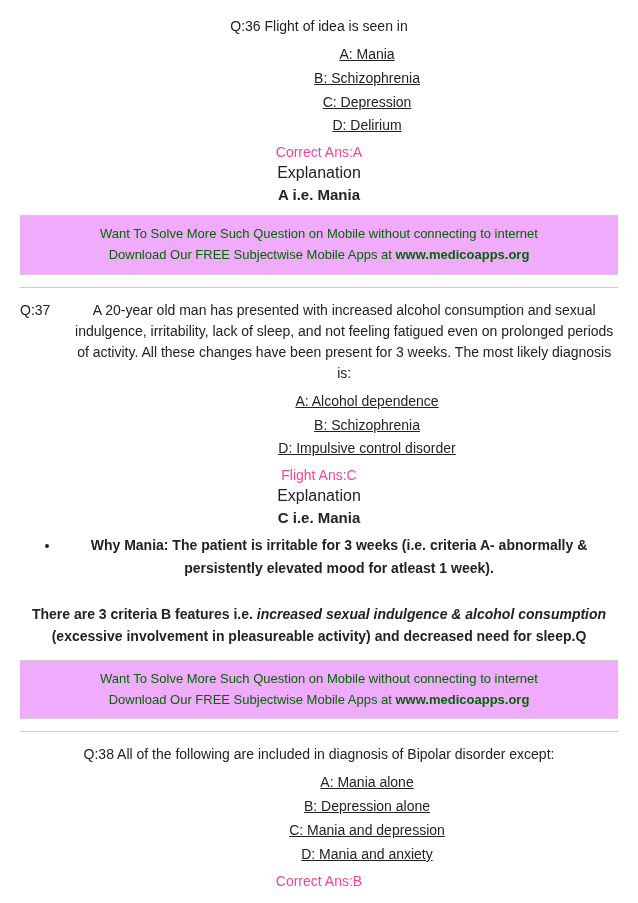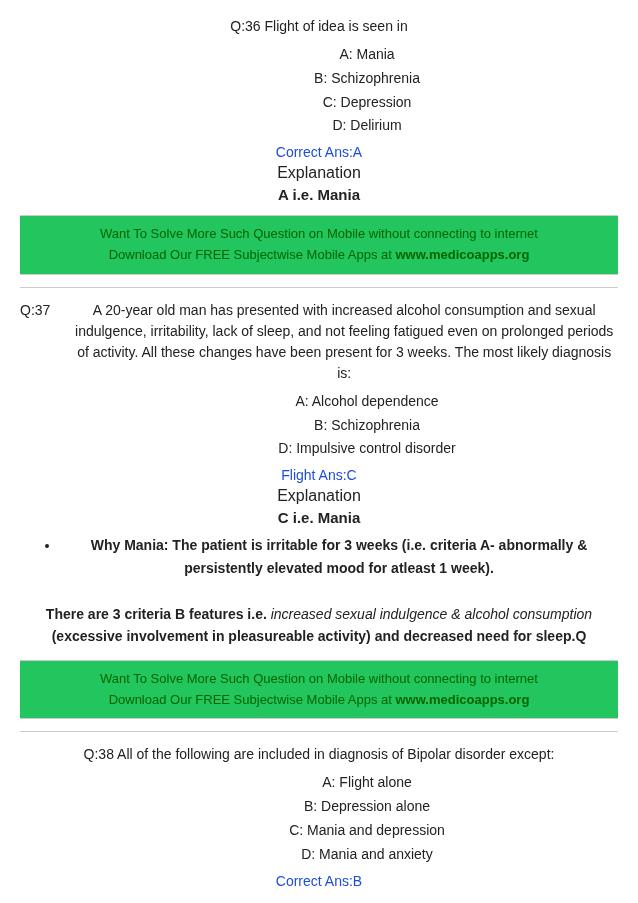--- a/index.html
+++ b/index.html
@@ -18,41 +18,42 @@
     .question-block {
       margin-bottom: 10px;
     }
     .question-text {
       margin-bottom: 6px;
       line-height: 1.5;
     }
     .options {
       margin-left: 96px;
       margin-bottom: 6px;
+      text-decoration: underline;
     }
     .option {
       line-height: 1.7;
     }
     .correct-ans {
-      color: #1d4ed8;
+      color: #ec4899;
       font-size: 14px;
       margin-bottom: 4px;
     }
     .explanation-title {
       font-weight: normal;
       font-size: 16px;
       margin-bottom: 4px;
     }
     .explanation-answer {
       font-weight: bold;
       font-size: 15px;
       margin-bottom: 8px;
     }
     .promo-box {
-      background: #22c55e;
+      background: #f0abfc;
       border-top: 1px solid #ccc;
       border-bottom: 1px solid #ccc;
       padding: 8px 12px;
       margin: 12px 0;
       color: #006600;
       font-size: 13px;
       line-height: 1.6;
     }
     .promo-box a, .promo-link {
       color: #006600;
@@ -66,21 +67,21 @@
     }
     .bullet-list {
       margin-left: 40px;
       margin-bottom: 24px;
     }
     .bullet-item {
       list-style-type: disc;
       line-height: 1.6;
     }
     .bold-italic {
-      font-weight: normal;
+      font-weight: bold;
       font-style: italic;
     }
     .bold {
       font-weight: bold;
     }
     .q37-text {
       display: flex;
       align-items: flex-start;
       margin-bottom: 6px;
       line-height: 1.5;
@@ -149,21 +150,21 @@
 
   <hr class="divider">
 
   <div class="question-block">
     <div class="question-text">
       <span>Q:38</span>
       <span> </span>
       <span>All of the following are included in diagnosis of Bipolar disorder except:</span>
     </div>
     <div class="options">
-      <div class="option">A: Flight alone</div>
+      <div class="option">A: Mania alone</div>
       <div class="option">B: Depression alone</div>
       <div class="option">C: Mania and depression</div>
       <div class="option">D: Mania and anxiety</div>
     </div>
     <div class="correct-ans">Correct Ans:B</div>
   </div>
 
 </div>
 
 </body></html>

